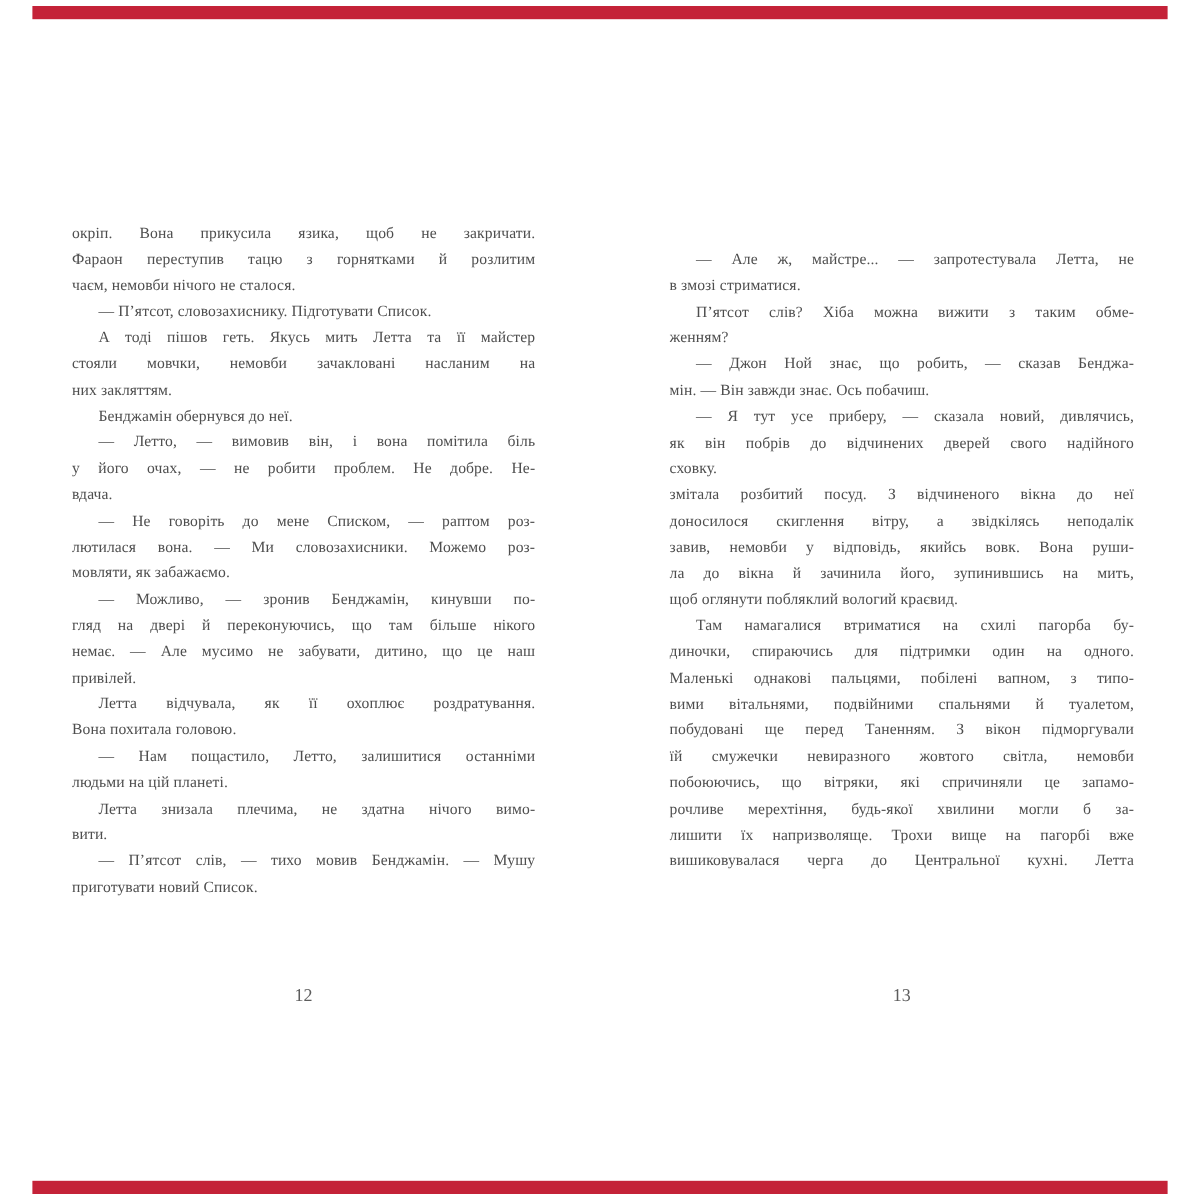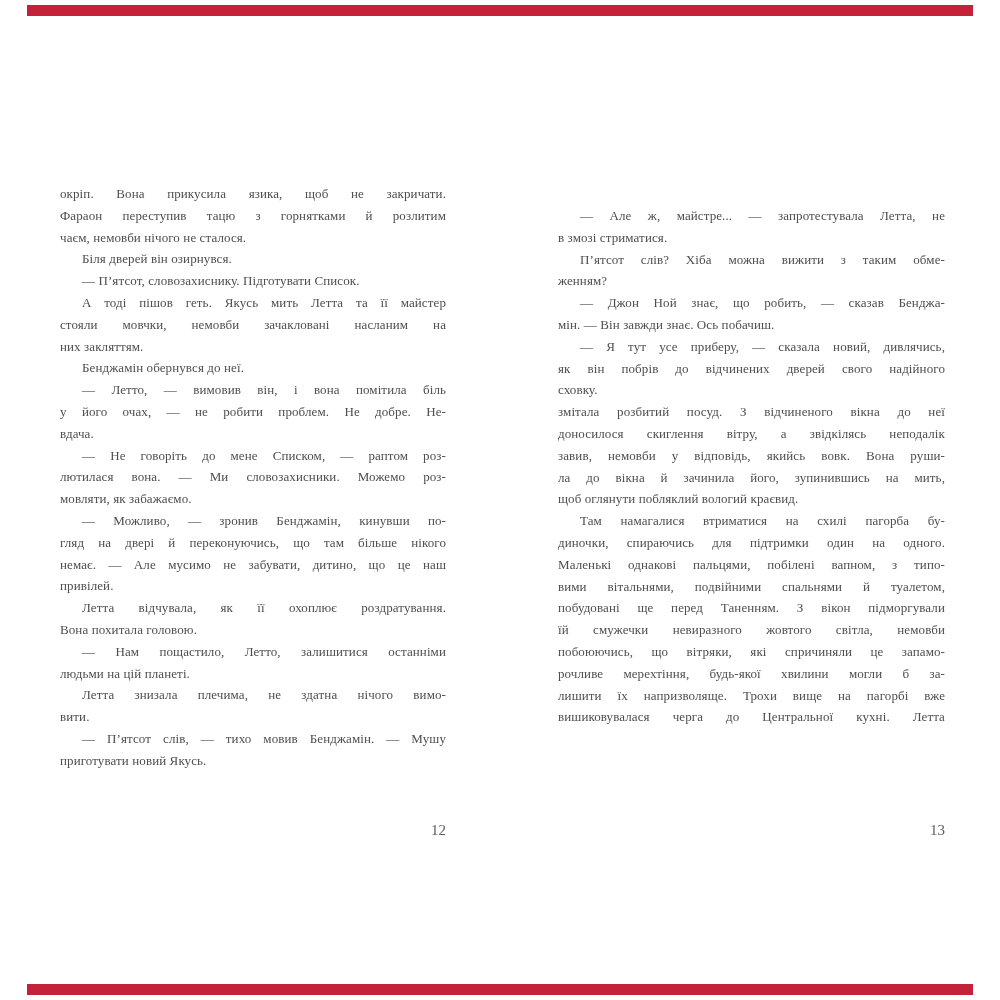--- a/index.html
+++ b/index.html
@@ -49,21 +49,21 @@
     white-space: normal;
     overflow: hidden;
   }
   .line.end { text-align-last: left; }
   .line.indent { text-indent: 22px; }
 
   .pagenum {
     position: absolute;
     top: 820px;
     width: 386px;
-    text-align: right;
+    text-align: center;
     font-size: 15px;
     line-height: 20px;
     color: var(--pagenum-color, #5d5d5d);
   }
   .page.left  .pagenum { left: 60px; }
   .page.right .pagenum { left: 58px; width: 387px; }
 </style>
 </head>
 <body>
 
@@ -73,21 +73,20 @@
 
   <div class="page left">
     <div class="text-block">
 
         <div class="line">окріп. Вона прикусила язика, щоб не закричати.</div>
 
         <div class="line">Фараон переступив тацю з горнятками й розлитим</div>
 
         <div class="line end">чаєм, немовби нічого не сталося.</div>
 
-        <div class="line indent end">Біля дверей він озирнувся.</div>
 
         <div class="line indent end">— П’ятсот, словозахиснику. Підготувати Список.</div>
 
         <div class="line indent">А тоді пішов геть. Якусь мить Летта та її майстер</div>
 
         <div class="line">стояли мовчки, немовби зачакловані насланим на</div>
 
         <div class="line end">них закляттям.</div>
 
         <div class="line indent end">Бенджамін обернувся до неї.</div>
@@ -119,21 +118,21 @@
         <div class="line indent">— Нам пощастило, Летто, залишитися останніми</div>
 
         <div class="line end">людьми на цій планеті.</div>
 
         <div class="line indent">Летта знизала плечима, не здатна нічого вимо-</div>
 
         <div class="line end">вити.</div>
 
         <div class="line indent">— П’ятсот слів, — тихо мовив Бенджамін. — Мушу</div>
 
-        <div class="line end">приготувати новий Якусь.</div>
+        <div class="line end">приготувати новий Список.</div>
       </div>
     <div class="pagenum">12</div>
   </div>
 
   <div class="page right">
     <div class="text-block">
 
         <div class="line indent">— Але ж, майстре... — запротестувала Летта, не</div>
 
         <div class="line end">в змозі стриматися.</div>

